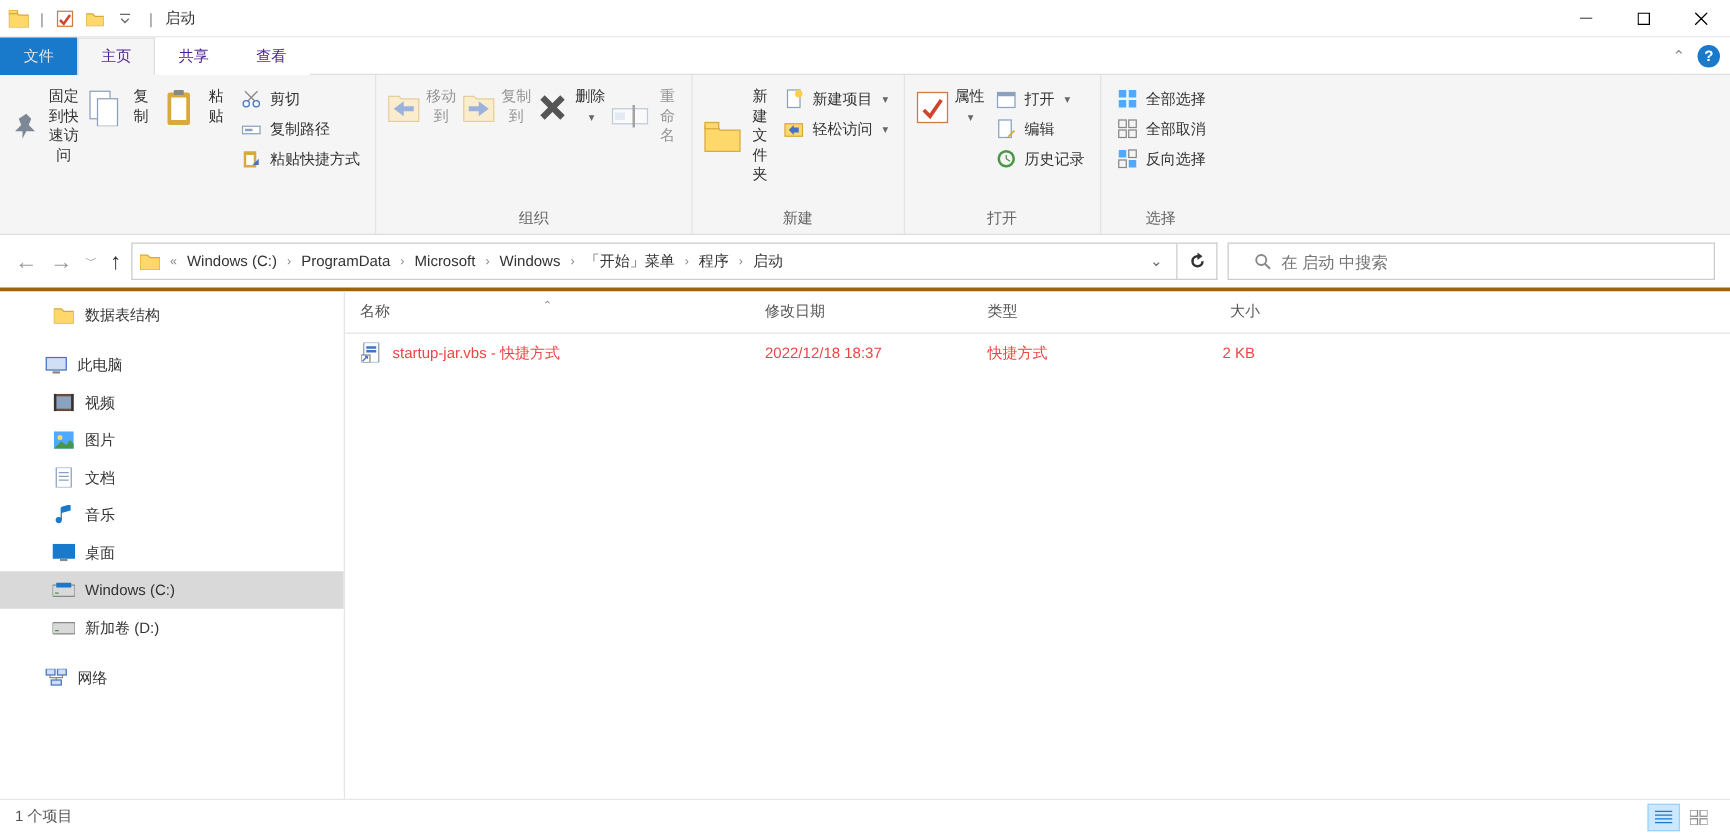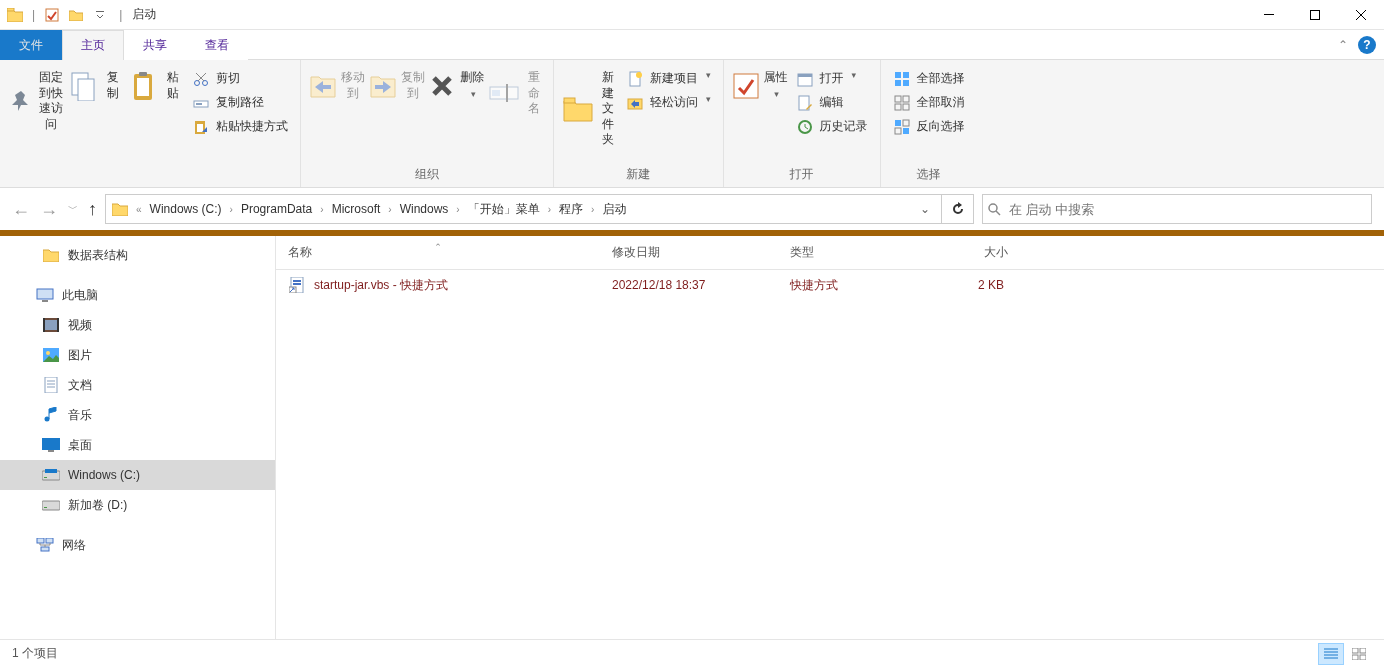--- a/index.html
+++ b/index.html
@@ -25,59 +25,59 @@
 
 
 .ribbon { height: 128px; background: #f5f5f5; display: flex; border-bottom: 1px solid #ddd; }
 .ribbon-group { border-right: 1px solid #e2e2e2; display: flex; flex-direction: column; padding: 4px 8px 0 8px; }
 .ribbon-group .group-content { flex: 1; display: flex; align-items: flex-start; gap: 4px; }
 .ribbon-group .group-label { text-align: center; font-size: 12px; color: #666; padding: 2px 0 4px 0; }
 .big-btn { width: 56px; display: flex; flex-direction: row; align-items: center; justify-content: flex-start; padding-top: 6px; gap: 4px; cursor: pointer; color: #333; text-align: center; line-height: 1.3; }
 .big-btn .icon-large { width: 32px; height: 32px; display: flex; align-items: center; justify-content: center; }
 .big-btn.disabled { opacity: 0.5; }
 .small-btns { display: flex; flex-direction: column; gap: 2px; padding-top: 4px; }
-.small-btn { display: flex; gap: 6px; padding: 2px 4px; cursor: pointer; color: #333; white-space: nowrap; }
+.small-btn { display: flex; align-items: center; gap: 6px; padding: 2px 4px; cursor: pointer; color: #333; white-space: nowrap; }
 .small-btn .icon-small { width: 18px; height: 18px; display: flex; align-items: center; justify-content: center; }
 .dd-arrow { font-size: 9px; color: #666; margin-left: 2px; }
 
 
 .navbar { height: 42px; display: flex; align-items: center; padding: 0 12px; gap: 8px; }
 .nav-arrows { display: flex; align-items: center; gap: 10px; color: #999; }
 .nav-arrows .enabled { color: #333; }
 .breadcrumb { flex: 1; height: 30px; border: 1px solid #ccc; display: flex; align-items: center; padding: 0 4px; gap: 2px; }
 .breadcrumb .bc-icon { width: 20px; display: flex; justify-content: center; }
 .breadcrumb .chev { color: #888; padding: 0 4px; font-size: 10px; }
 .breadcrumb .seg { padding: 0 2px; cursor: pointer; color: #333; }
 .breadcrumb .bc-dd { margin-left: auto; width: 24px; text-align: center; color: #666; }
 .refresh-btn { width: 32px; height: 30px; border: 1px solid #ccc; border-left: none; display: flex; align-items: center; justify-content: center; cursor: pointer; }
-.search-box { width: 390px; height: 30px; border: 1px solid #ccc; display: flex; align-items: center; padding: 0 4px; gap: 8px; color: #888; }
+.search-box { width: 390px; height: 30px; border: 1px solid #ccc; display: flex; align-items: center; padding: 0 20px; gap: 8px; color: #888; }
 .search-box input { border: none; outline: none; flex: 1; font-size: 13px; color: #333; }
 
 
-.content { flex: 1; display: flex; border-top: 6px solid #a16207; overflow: hidden; }
+.content { flex: 1; display: flex; border-top: 3px solid #a16207; overflow: hidden; }
 .sidebar { width: 276px; border-right: 1px solid #e5e5e5; overflow-y: auto; padding-top: 4px; position: relative; }
 .sidebar::-webkit-scrollbar { width: 16px; }
 .sidebar::-webkit-scrollbar-thumb { background: #ccc; }
 .tree-item { display: flex; align-items: center; height: 30px; padding-left: 42px; gap: 8px; cursor: pointer; color: #333; }
 .tree-item.indent { padding-left: 42px; }
 .tree-item.selected { background: #d9d9d9; }
 .tree-item .tree-icon { width: 18px; height: 18px; display: flex; align-items: center; justify-content: center; }
 .tree-spacer { height: 10px; }
 
 .file-area { flex: 1; display: flex; flex-direction: column; }
 .col-headers { height: 34px; display: flex; align-items: center; border-bottom: 1px solid #e5e5e5; color: #555; }
 .col-headers .col { padding-left: 12px; }
 .col-name { width: 324px; position: relative; }
 .col-name .sort-arrow { position: absolute; left: 50%; top: -2px; transform: translateX(-50%); font-size: 9px; color: #888; }
 .col-date { width: 178px; }
 .col-type { width: 152px; }
 .col-size { width: 90px; text-align: right; padding-right: 12px; }
 .file-list { flex: 1; }
 .file-row { height: 30px; display: flex; align-items: center; cursor: pointer; }
-.file-row .col { padding-left: 12px; color: #7f1d1d; }
+.file-row .col { padding-left: 12px; color: #ef4444; }
 .file-row .col-name { display: flex; align-items: center; gap: 8px; }
 .file-row .col-size { text-align: right; padding-right: 16px; padding-left: 0; }
 .file-icon { width: 18px; height: 18px; display: flex; align-items: center; justify-content: center; }
 
 
 .statusbar { height: 28px; border-top: 1px solid #e5e5e5; display: flex; align-items: center; padding: 0 12px; color: #555; }
 .statusbar .view-btns { margin-left: auto; display: flex; gap: 2px; }
 .view-btn { width: 26px; height: 22px; border: 1px solid transparent; display: flex; align-items: center; justify-content: center; cursor: pointer; }
 .view-btn.active { background: #cce8ff; border: 1px solid #99d1ff; }
 

